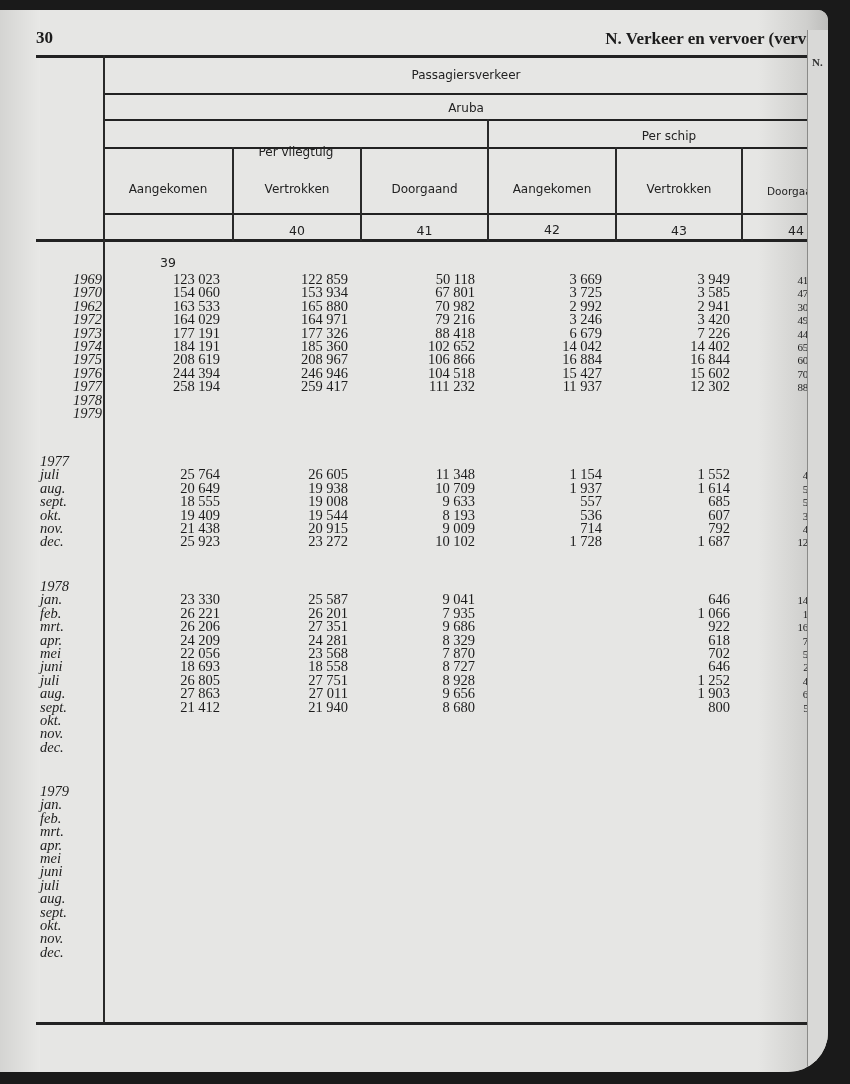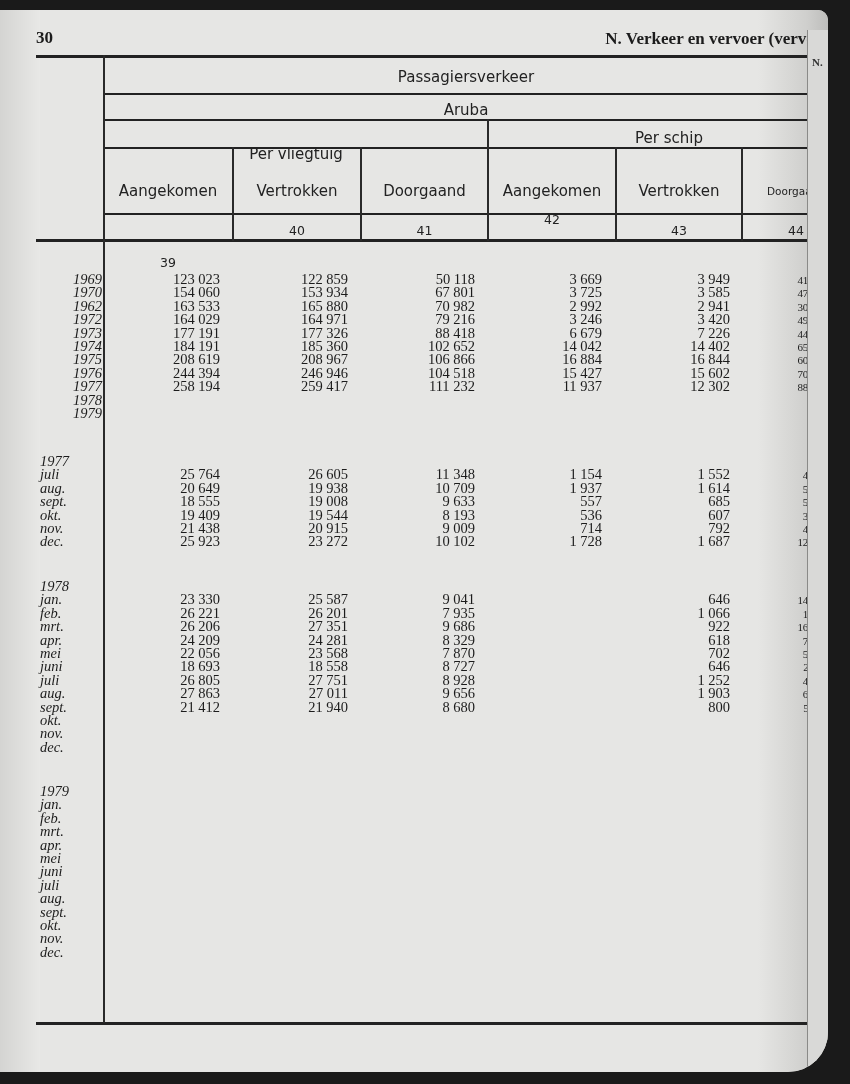--- a/index.html
+++ b/index.html
@@ -45,21 +45,21 @@
     white-space: nowrap;
   }
   .hline { position: absolute; left: 36px; right: 20px; background: #222; }
   .hline.thick { height: 3px; }
   .hline.thin { height: 2px; }
   .hline.inner { left: 104px; }
   .vline { position: absolute; width: 2px; background: #2a2a2a; }
 
   .hdr-text {
     position: absolute; font-family: "DejaVu Sans", sans-serif;
-    font-size: 15px; color: #222; text-align: center; white-space: nowrap;
+    font-size: 12px; color: #222; text-align: center; white-space: nowrap;
   }
   .colnum { font-size: 12.5px; }
 
   .stub {
     position: absolute; left: 38px; width: 64px;
     font-family: "Liberation Serif", serif; font-style: italic;
     font-size: 14.5px; line-height: 13.4px;
   }
   .stub div { height: 13.4px; }
 
@@ -103,21 +103,21 @@
   <div class="hdr-text" style="left:104px; width:128px; top:172px;">Aangekomen</div>
   <div class="hdr-text" style="left:234px; width:126px; top:172px;">Vertrokken</div>
   <div class="hdr-text" style="left:362px; width:125px; top:172px;">Doorgaand</div>
   <div class="hdr-text" style="left:489px; width:126px; top:172px;">Aangekomen</div>
   <div class="hdr-text" style="left:617px; width:124px; top:172px;">Vertrokken</div>
   <div class="hdr-text" style="left:743px; width:106px; top:175px; font-size:10.5px;">Doorgaand</div>
 
   <div class="hdr-text colnum" style="left:104px; width:128px; top:213px;margin-top:32px;">39</div>
   <div class="hdr-text colnum" style="left:234px; width:126px; top:213px;">40</div>
   <div class="hdr-text colnum" style="left:362px; width:125px; top:213px;">41</div>
-  <div class="hdr-text colnum" style="left:489px; width:126px; top:202px;">42</div>
+  <div class="hdr-text colnum" style="left:489px; width:126px; top:212px;">42</div>
   <div class="hdr-text colnum" style="left:617px; width:124px; top:213px;">43</div>
   <div class="hdr-text colnum" style="left:743px; width:106px; top:213px;">44</div>
 
   <div class="stub" style="top:263px; text-align:right;">
     <div>1969</div>
       <div>1970</div>
       <div>1962</div>
       <div>1972</div>
       <div>1973</div>
       <div>1974</div>

